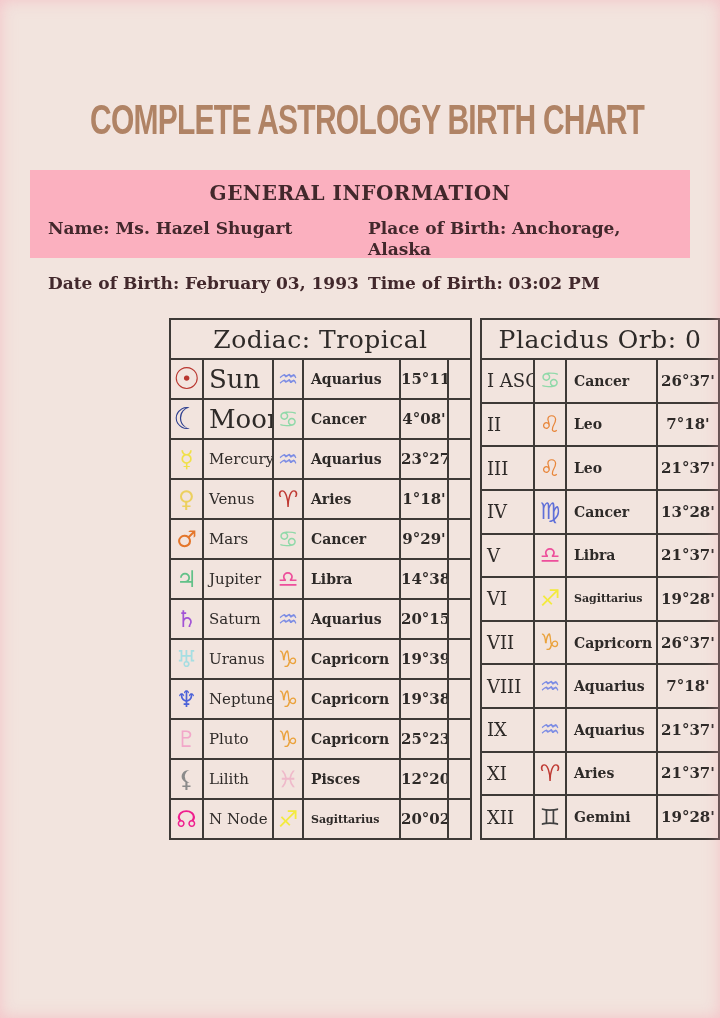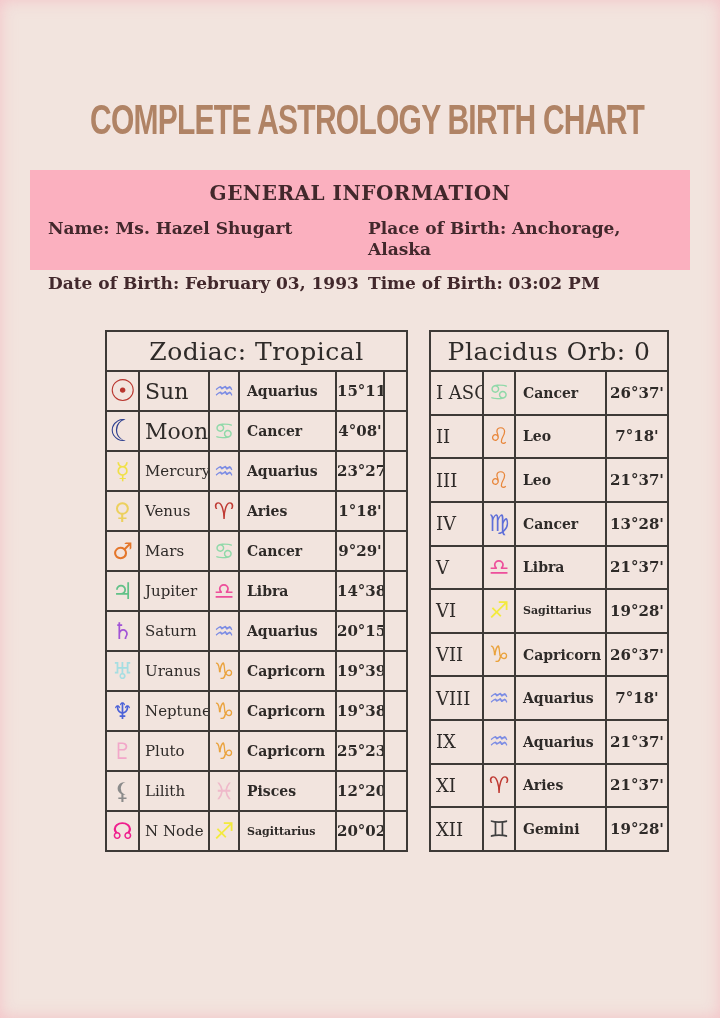--- a/index.html
+++ b/index.html
@@ -31,21 +31,21 @@
     font-size:40px;
     line-height:46px;
     letter-spacing:-1px;
     color:var(--title);
     transform:scale(0.75,1.06);
     transform-origin:50% 50%;
     white-space:nowrap;
   }
   .info-box{
     margin:28px 30px 0 30px;
-    height:100px;
+    height:88px;
     background:var(--pink);
     color:var(--ink);
   }
   .info-heading{
     padding-top:11px;
     text-align:center;
     font-size:20px;
     font-weight:700;
     letter-spacing:0.5px;
   }
@@ -55,22 +55,23 @@
     display:grid;
     grid-template-columns:320px auto;
     row-gap:13px;
     font-size:17px;
     font-weight:600;
     line-height:21px;
   }
   .tables{
     margin:60px 0 0 105px;
     display:flex;
-    gap:21px;
+    gap:8px;
     color:var(--tblink);
+    justify-content:flex-end;
   }
   table{border-collapse:collapse;table-layout:fixed;}
   th,td{border:2px solid var(--border);vertical-align:middle;overflow:hidden;}
   tr{height:40px;}
   thead tr{height:40px;}
   th{
     font-size:25px;
     font-weight:500;
     letter-spacing:0.5px;
     text-align:center;
@@ -81,21 +82,21 @@
   .icon-cell{text-align:center;padding:0;}
   .glyph{
     font-family:"DejaVu Sans", sans-serif;
     font-weight:700;
     font-size:23px;
     line-height:1;
     display:inline-block;
   }
   .big-glyph{font-size:30px;}
   .name-cell{font-size:15px;padding-left:5px;white-space:nowrap;}
-  .name-cell.big{font-size:22px;}
+  .name-cell.big{font-size:26px;}
   .house-cell{font-size:18px;padding-left:5px;white-space:nowrap;}
   .sign-cell{font-size:14px;font-weight:600;padding-left:7px;white-space:nowrap;}
   .sign-cell.tiny{font-size:11px;}
   .deg-cell{font-size:15px;font-weight:600;text-align:center;white-space:nowrap;}
   .spacer{background:var(--bg);}
 </style>
 </head>
 <body>
 
 <div class="page">

